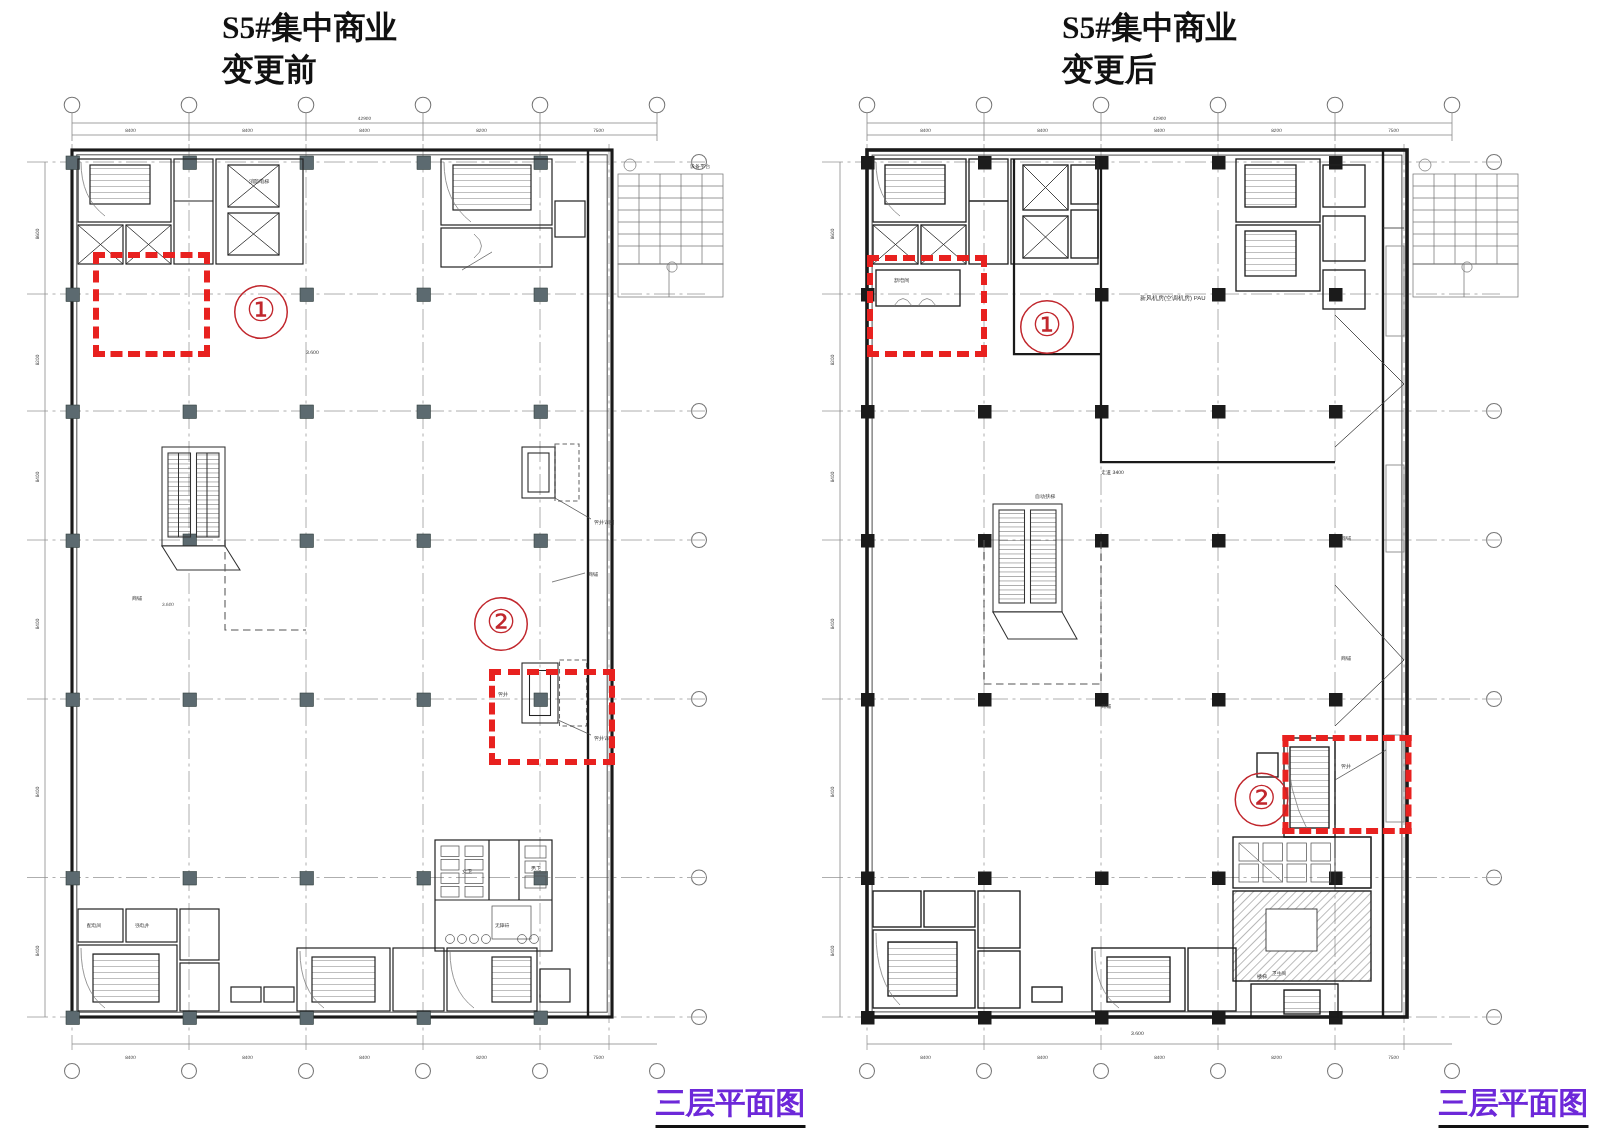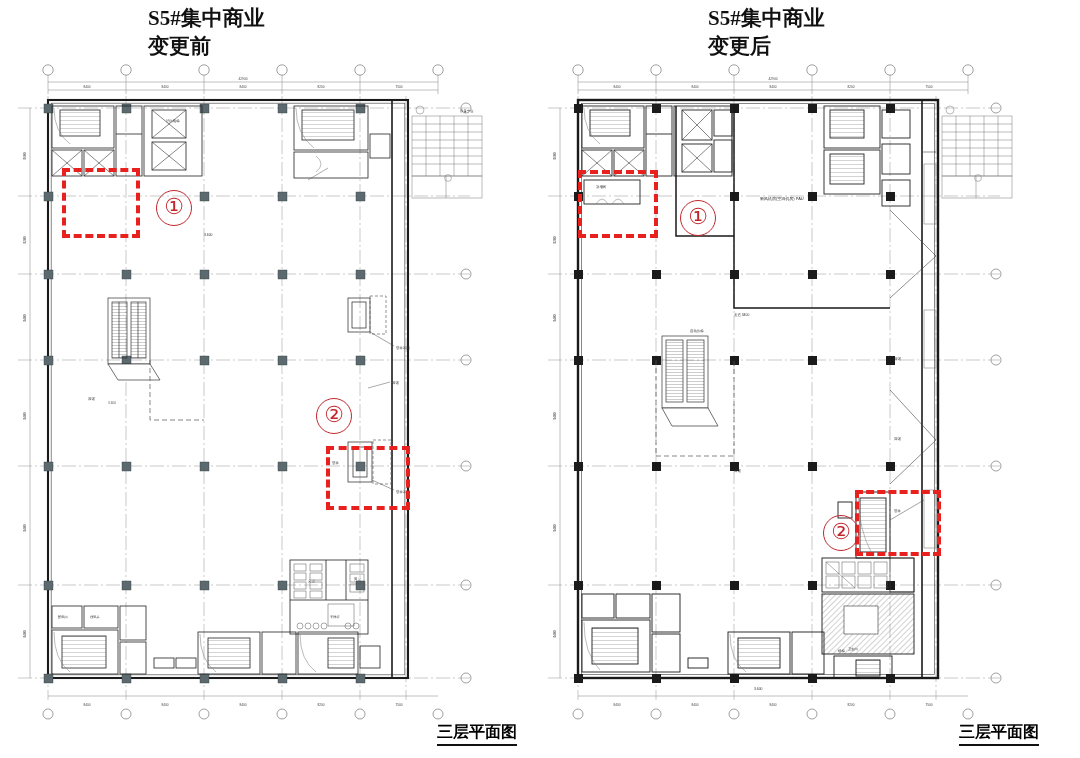--- a/index.html
+++ b/index.html
@@ -8,21 +8,21 @@
   .page{position:relative;width:1080px;height:758px;background:#fff;}
 
   
   .title{position:absolute;font-family:"Liberation Serif","DejaVu Serif",serif;
          font-size:21px;font-weight:700;color:#111;line-height:1.35;white-space:pre;}
   .title.left{left:148px;top:4px;}
   .title.right{left:708px;top:4px;}
 
   
   .caption{position:absolute;font-family:"Liberation Serif","DejaVu Serif",serif;
-           font-size:16px;font-weight:700;color:#000000;
+           font-size:20px;font-weight:700;color:#6d28d9;
            border-bottom:2px solid #111;padding-bottom:1px;white-space:nowrap;}
   .caption.left{left:437px;top:722px;}
   .caption.right{left:959px;top:722px;}
 
   
   .panel{position:absolute;top:60px;height:660px;}
   .panel.left{left:8px;width:498px;}
   .panel.right{left:538px;width:498px;}
   .panel svg{display:block;width:100%;height:100%;overflow:visible;}
 

